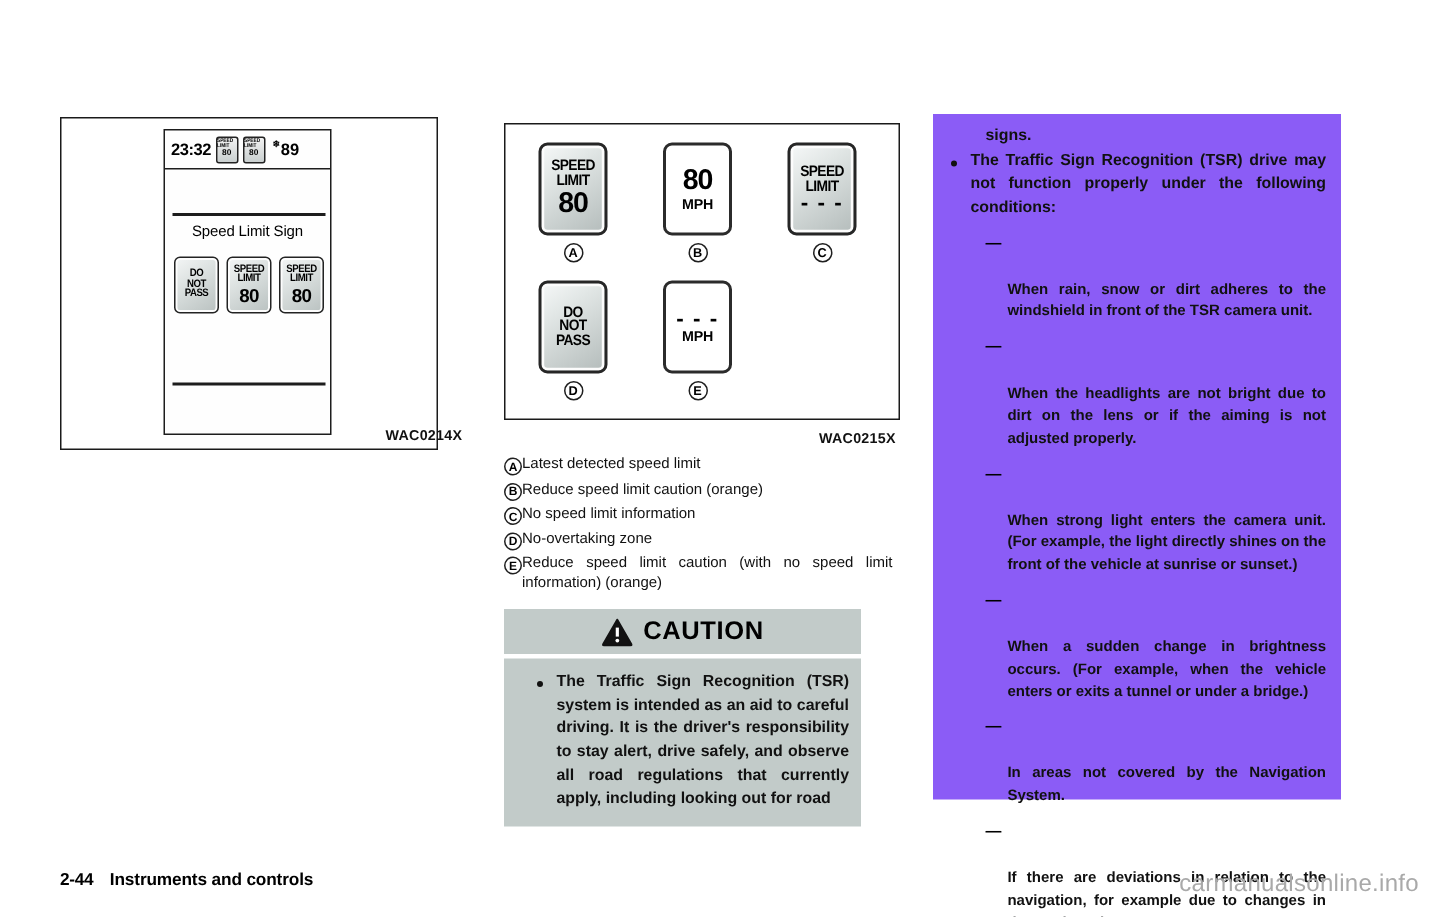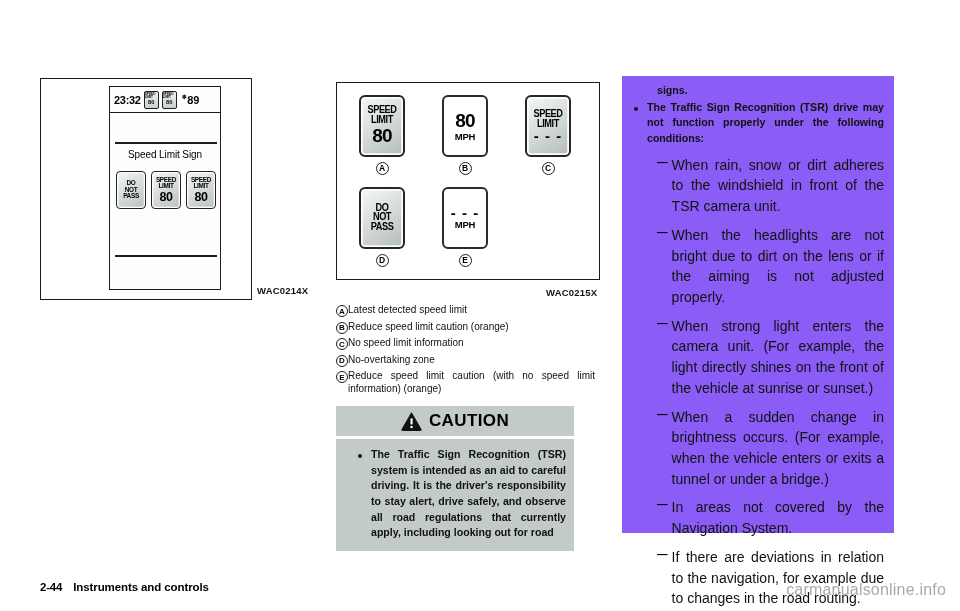--- a/index.html
+++ b/index.html
@@ -8,21 +8,21 @@
     font-family:"Liberation Sans", sans-serif;
     color:#000;position:relative;overflow:hidden;
   }
   .page{position:absolute;inset:0;}
 
   
   .figure-frame{position:absolute;border:1px solid #1a1a1a;background:#fff;box-sizing:border-box;}
   .fig-caption{position:absolute;font-size:9.5px;font-weight:700;color:#111;letter-spacing:.2px;}
 
   
-  #fig1{left:40px;top:78px;width:212px;height:222px;}
+  #fig1{left:40px;top:78px;width:252px;height:222px;}
   .meter-outer{
     position:absolute;left:68px;top:7px;width:112px;height:204px;
     border:1.6px solid #1d1d1d;background:#fefefe;box-sizing:border-box;
   }
   .meter-topbar{
     position:absolute;left:0;top:0;width:100%;height:26px;
     border-bottom:1.6px solid #1d1d1d;box-sizing:border-box;
     display:flex;align-items:center;padding:0 4px;gap:3px;
   }
   .m-clock{font-size:11px;font-weight:700;letter-spacing:-.3px;}
@@ -116,22 +116,22 @@
     position:absolute;left:622px;top:76px;width:272px;height:457px;
     background:#8b5cf6;padding:7px 10px 9px 10px;box-sizing:border-box;
   }
   .rp-lead{font-size:10.6px;font-weight:700;line-height:1.48;color:#111;padding-left:25px;}
   .rp-bullet{display:flex;align-items:flex-start;margin-top:1px;}
   .rp-bullet .bullet-dot{margin:7px 9px 0 2px;}
   .rp-bullet .bullet-text{font-size:10.6px;}
   .dash-item{display:flex;align-items:flex-start;margin-top:8px;padding-left:25px;}
   .dash-mark{font-size:10.6px;font-weight:700;line-height:1.48;flex:none;margin-right:4px;}
   .dash-text{
-    font-size:14px;font-weight:400;line-height:1.48;text-align:justify;
-    text-justify:inter-word;color:#111;
+    font-size:10px;font-weight:700;line-height:1.48;text-align:justify;
+    text-justify:inter-word;color:#111;margin-top:32px;
   }
 
   
   .footer{position:absolute;left:40px;bottom:18px;display:flex;align-items:baseline;}
   .footer-page{font-size:11.5px;font-weight:700;letter-spacing:-.2px;}
   .footer-sec{font-size:11.5px;font-weight:700;margin-left:11px;letter-spacing:-.1px;}
   .watermark{
     position:absolute;right:14px;bottom:12px;font-size:16px;color:#a9a9a9;letter-spacing:.2px;
   }
 </style>

